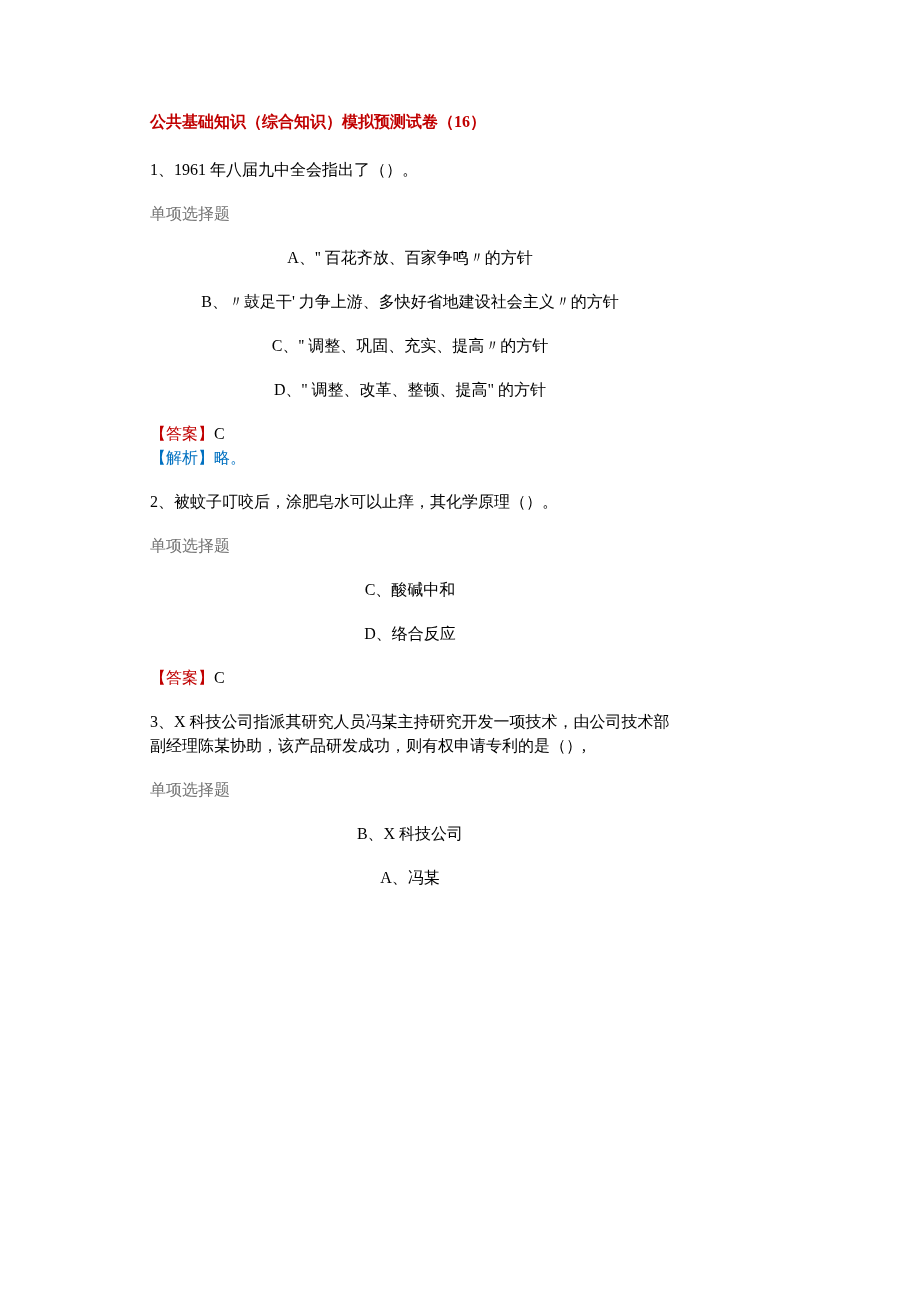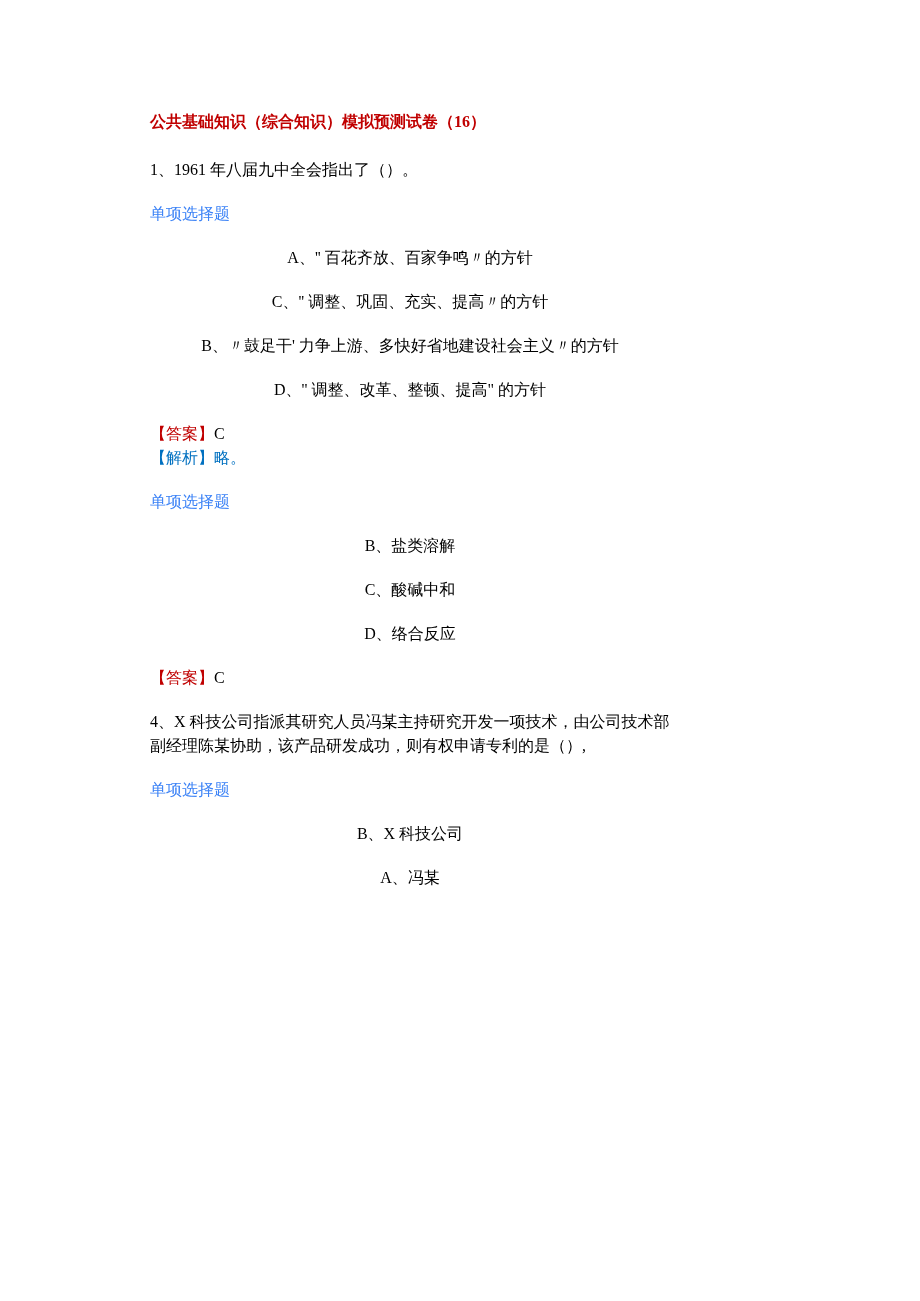--- a/index.html
+++ b/index.html
@@ -20,21 +20,21 @@
     .title {
       color: #c00000;
       font-weight: bold;
       margin-bottom: 24px;
     }
     .question-text {
       color: #000000;
       margin-bottom: 20px;
     }
     .question-type {
-      color: #3b82f6;
+      color: #737373;
       margin-bottom: 20px;
     }
     .option {
       color: #000000;
       margin-bottom: 20px;
       text-align: center;
     }
     .answer-block {
       margin-bottom: 20px;
     }
@@ -61,36 +61,36 @@
 </head>
 <body>
 
 <div class="page">
 
   <div class="title">公共基础知识（综合知识）模拟预测试卷（16）</div>
 
   <div class="question-text">1、1961 年八届九中全会指出了（）。</div>
   <div class="question-type">单项选择题</div>
   <div class="option">A、'' 百花齐放、百家争鸣〃的方针</div>
+  <div class="option">B、〃鼓足干' 力争上游、多快好省地建设社会主义〃的方针</div>
   <div class="option">C、'' 调整、巩固、充实、提高〃的方针</div>
-  <div class="option">B、〃鼓足干' 力争上游、多快好省地建设社会主义〃的方针</div>
   <div class="option">D、'' 调整、改革、整顿、提高" 的方针</div>
   <div class="answer-block">
     <span class="answer-label">【答案】</span><span class="answer-value">C</span><br>
     <span class="analysis-label">【解析】</span><span class="analysis-short">略。</span>
   </div>
 
+  <div class="question-text">2、被蚊子叮咬后，涂肥皂水可以止痒，其化学原理（）。</div>
   <div class="question-type">单项选择题</div>
-  <div class="option">B、盐类溶解</div>
   <div class="option">C、酸碱中和</div>
   <div class="option">D、络合反应</div>
   <div class="answer-block">
     <div>
       <span class="answer-label">【答案】</span><span class="answer-value">C</span>
     </div>
   </div>
 
-  <div class="question-text">4、X 科技公司指派其研究人员冯某主持研究开发一项技术，由公司技术部副经理陈某协助，该产品研发成功，则有权申请专利的是（）,</div>
+  <div class="question-text">3、X 科技公司指派其研究人员冯某主持研究开发一项技术，由公司技术部副经理陈某协助，该产品研发成功，则有权申请专利的是（）,</div>
   <div class="question-type">单项选择题</div>
   <div class="option">B、X 科技公司</div>
   <div class="option">A、冯某</div>
 
 </div>
 
 </body></html>

